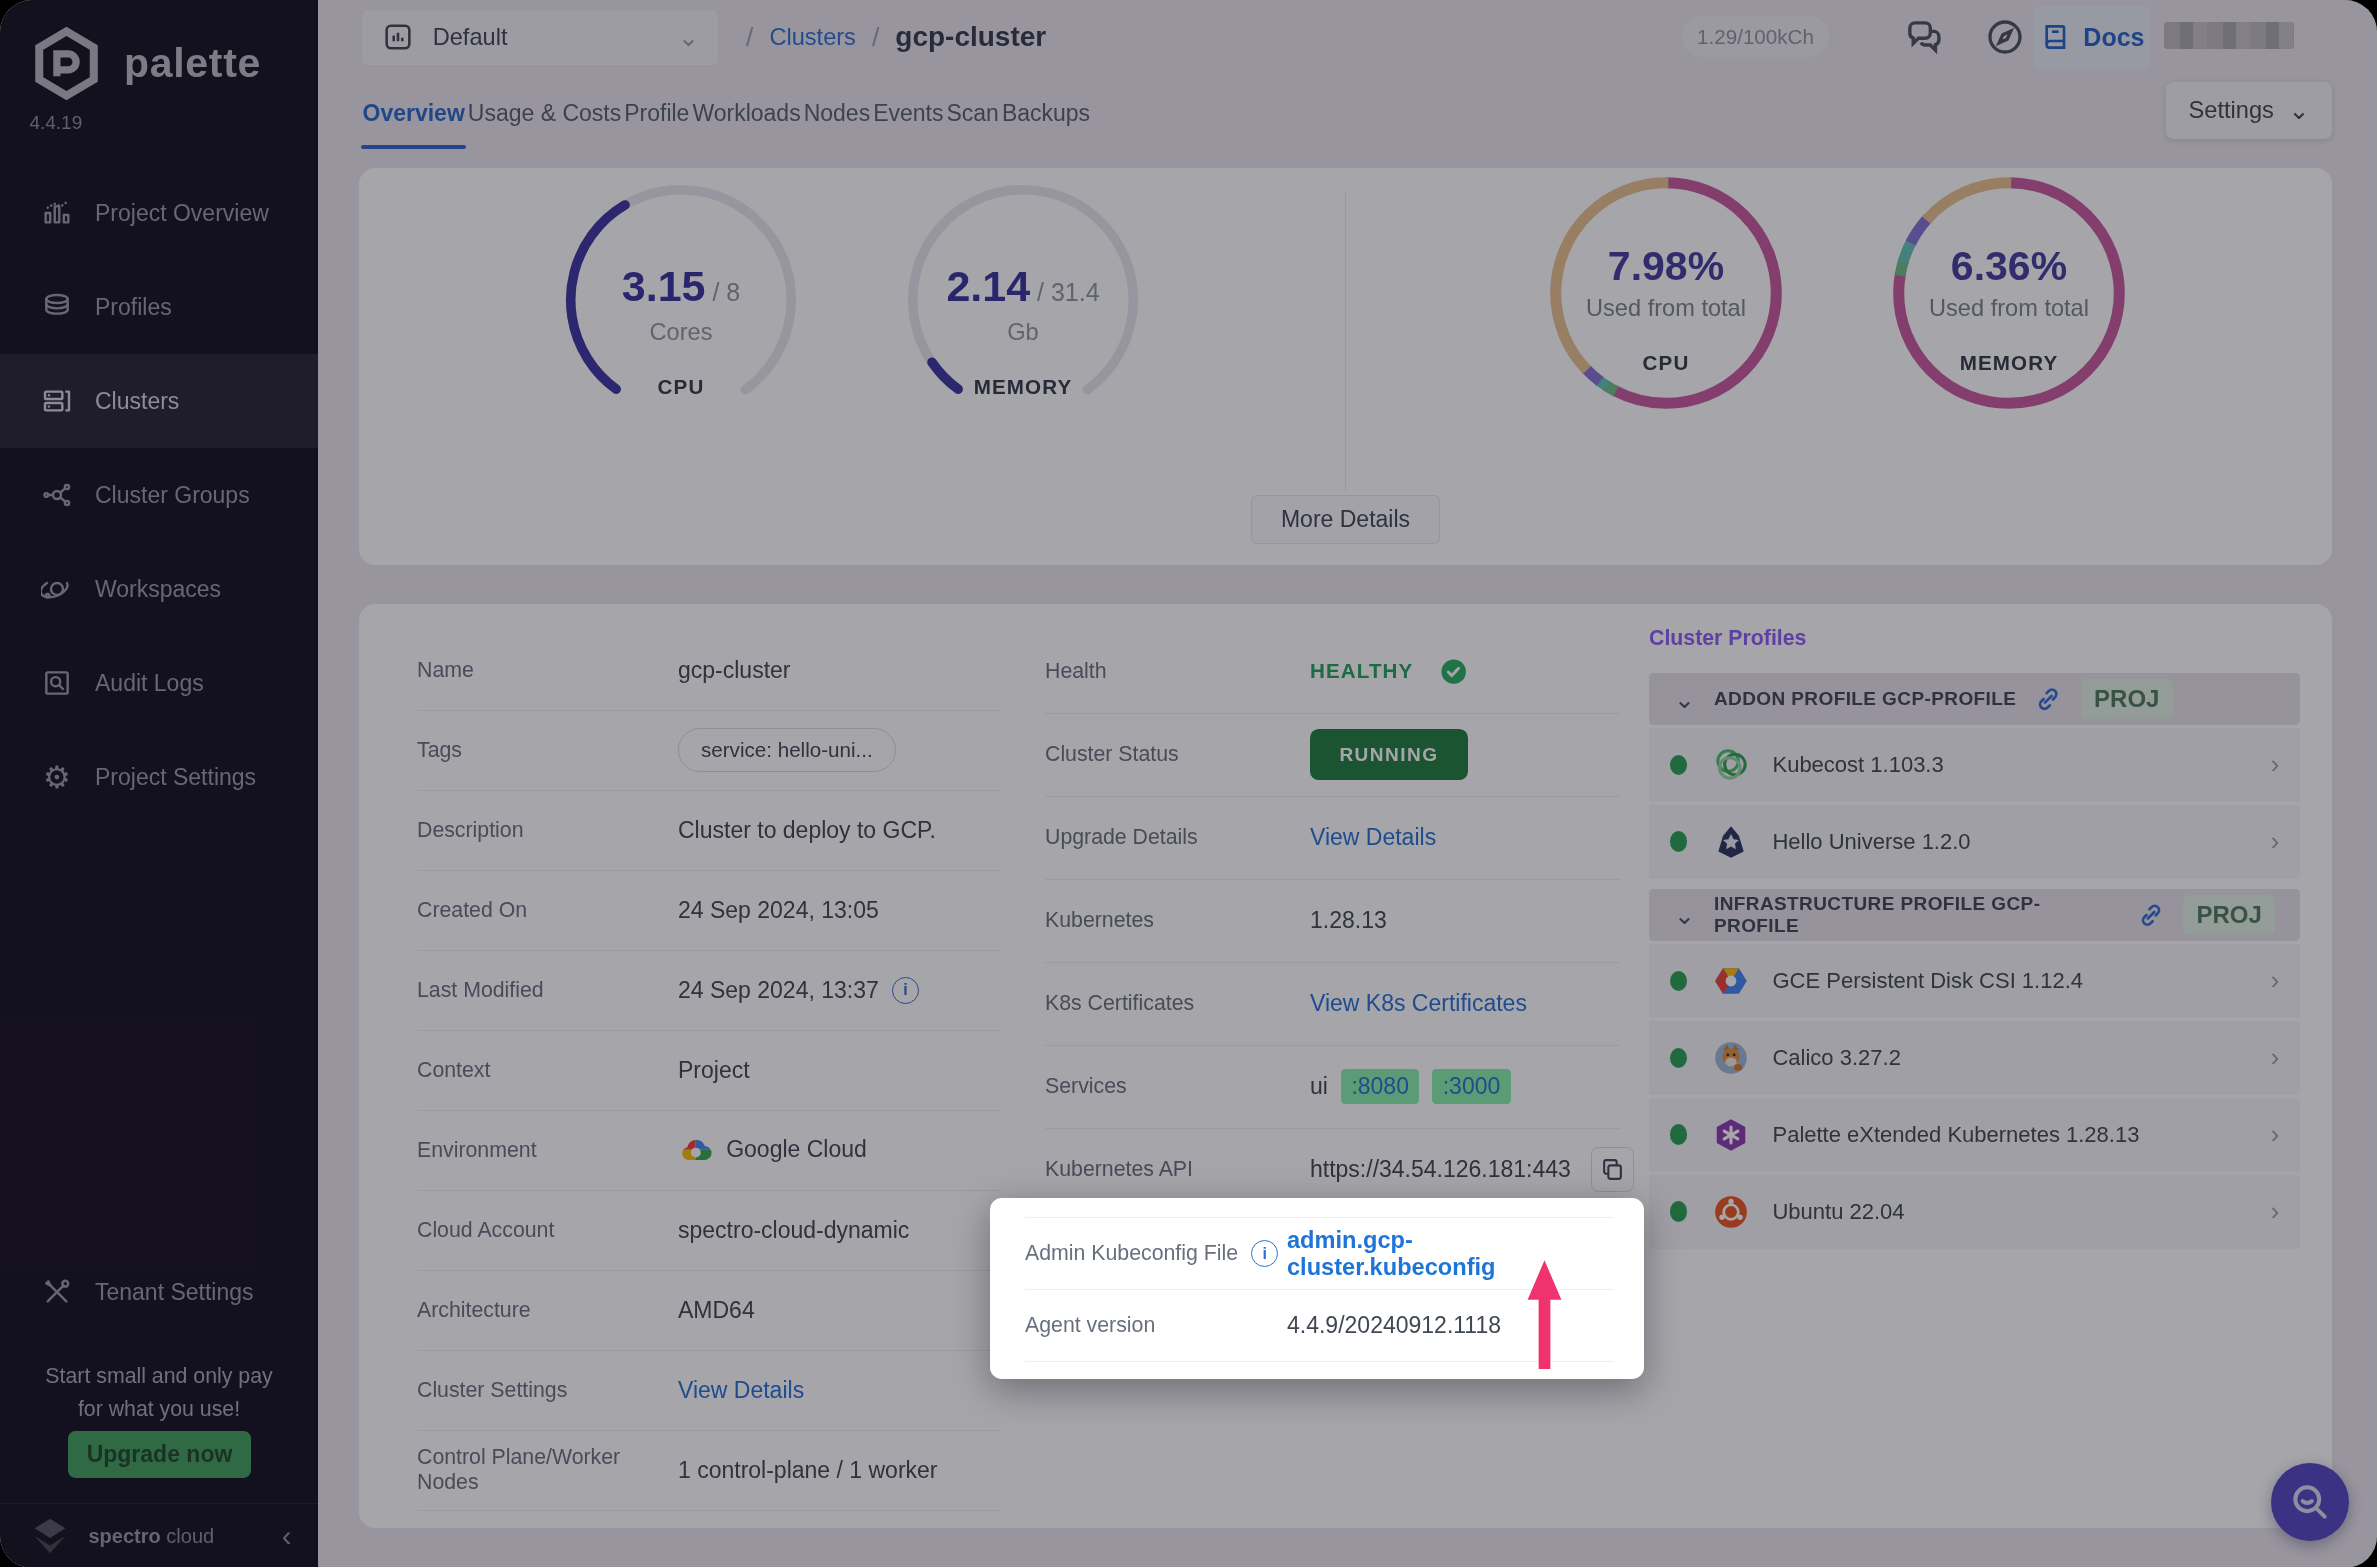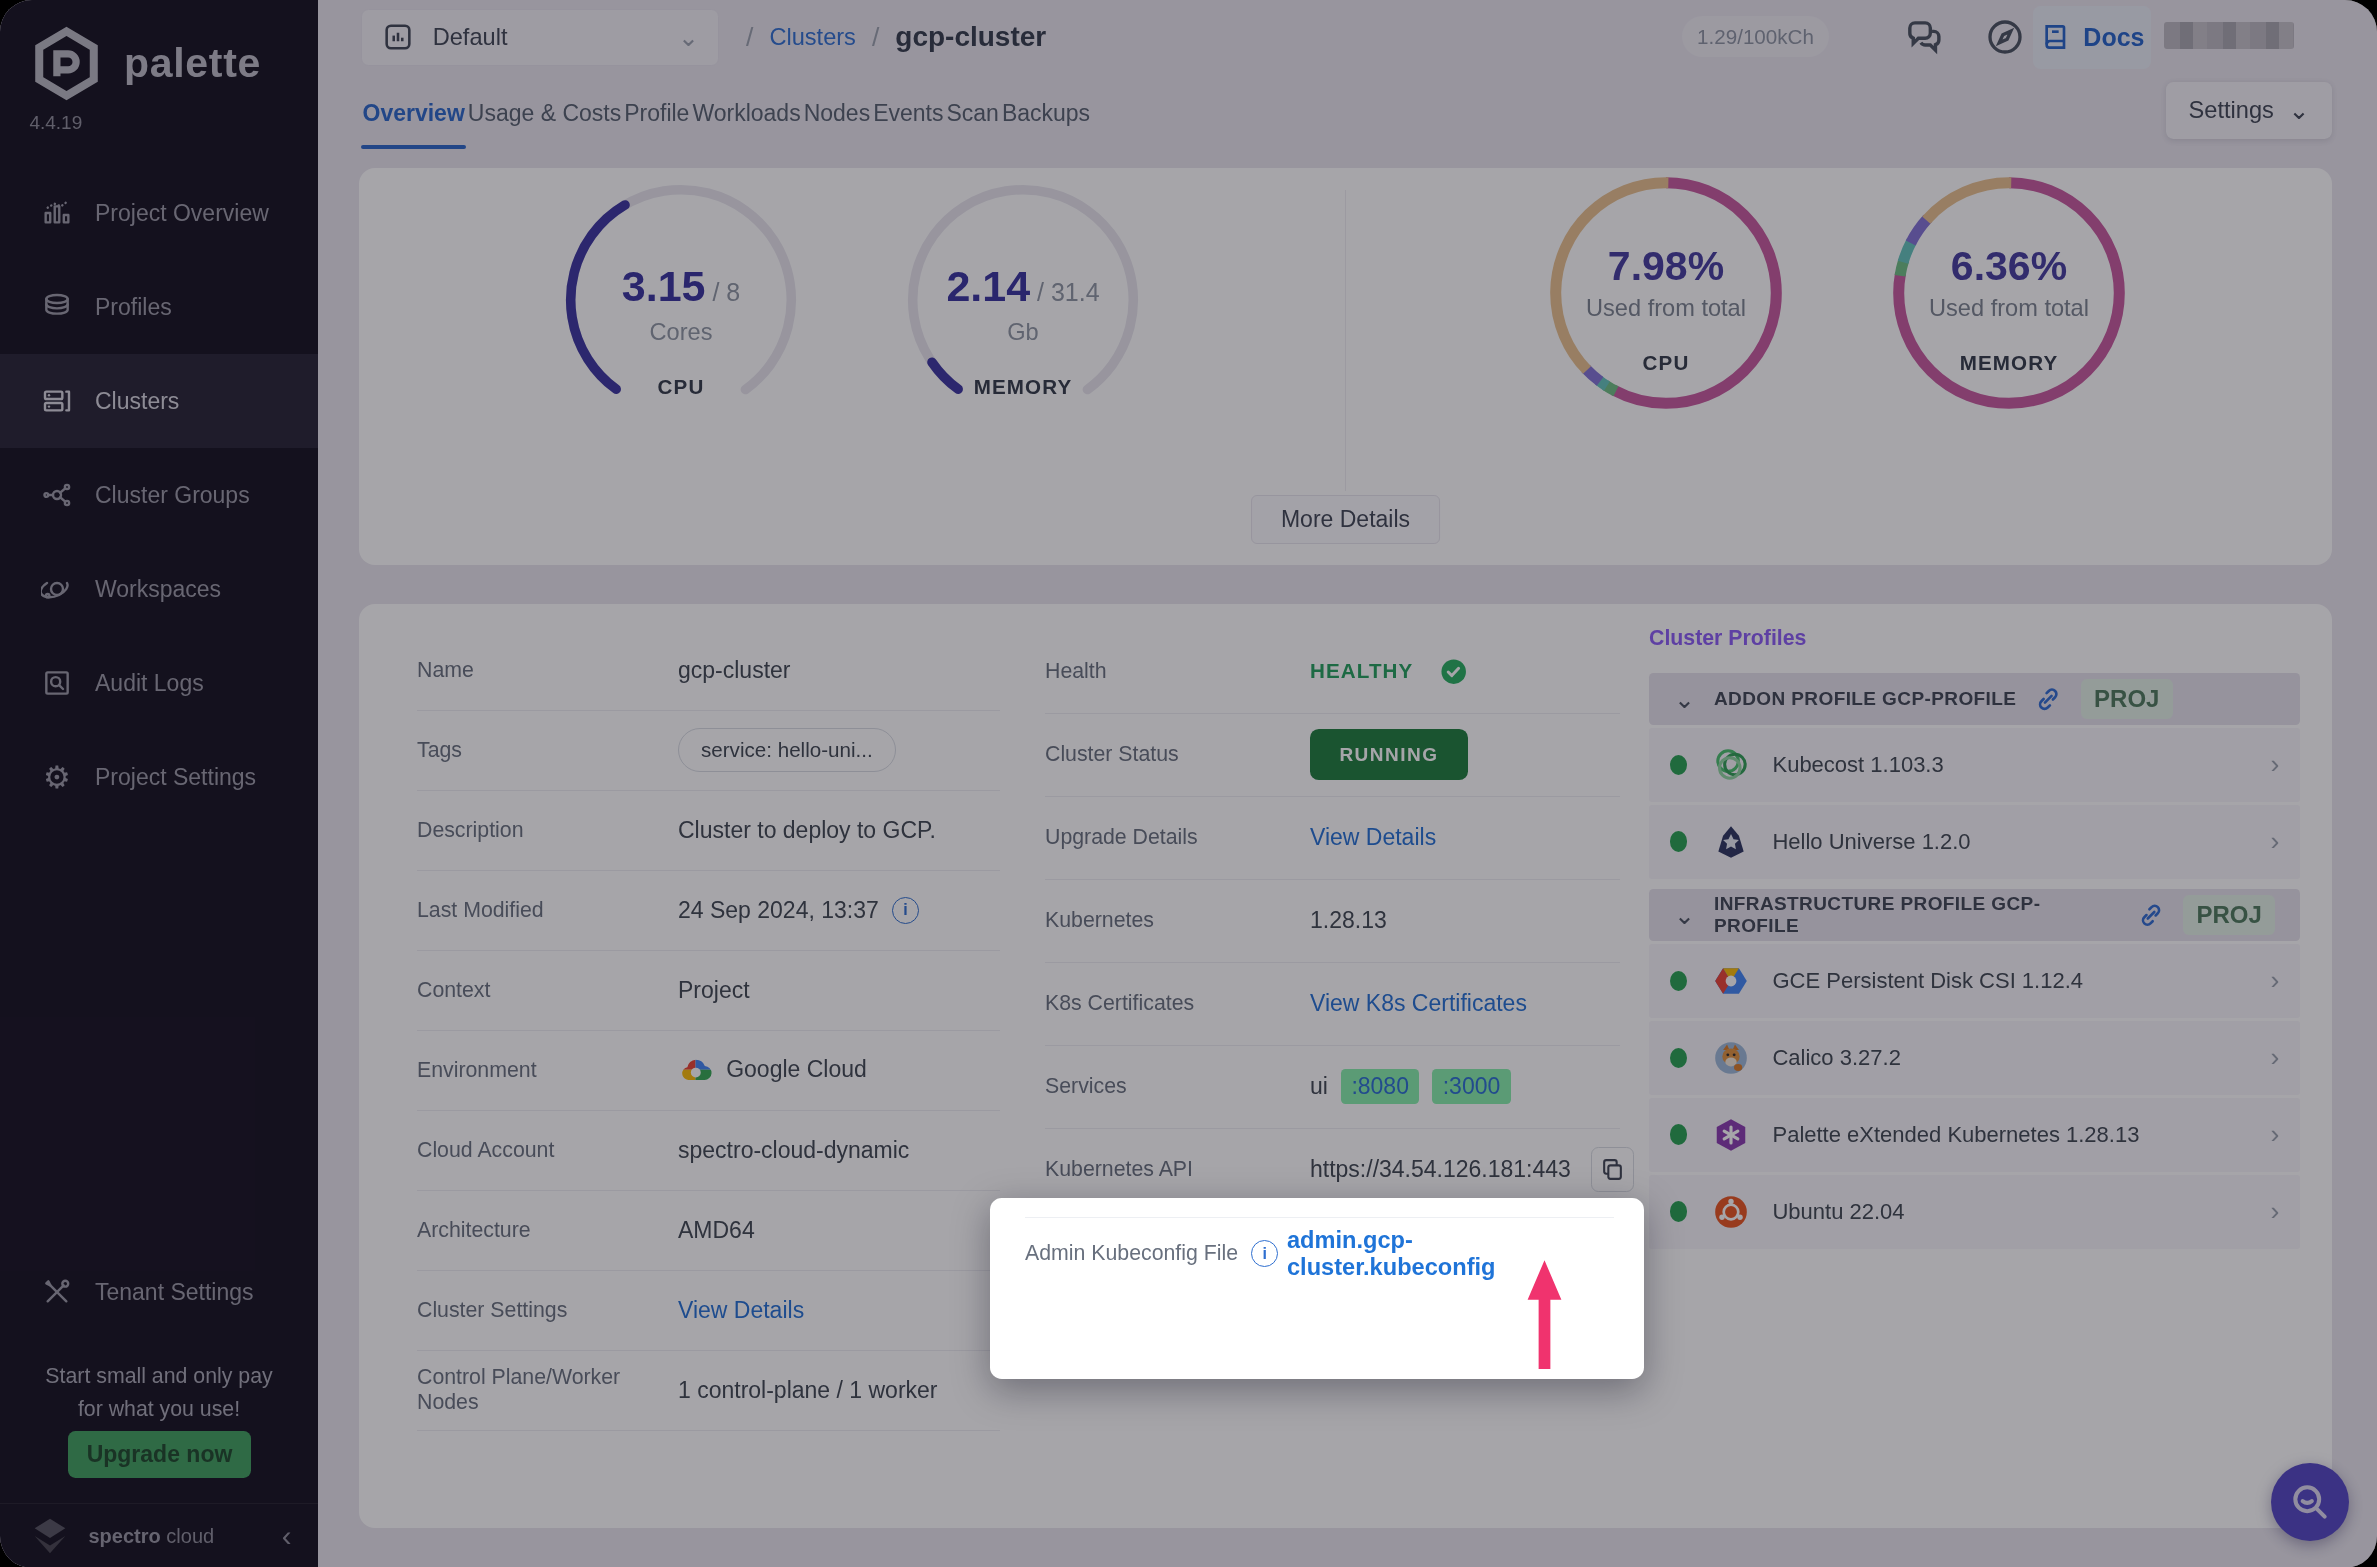--- a/index.html
+++ b/index.html
@@ -361,20 +361,24 @@
           <span class="dlabel">Tags</span>
           <span class="dvalue">
               <span class="tag-chip">service: hello-uni...</span>
             </span>
         </div>
         <div class="drow">
           <span class="dlabel">Description</span>
           <span class="dvalue">Cluster to deploy to GCP.</span>
         </div>
         <div class="drow">
+          <span class="dlabel">Created On</span>
+          <span class="dvalue">24 Sep 2024, 13:05</span>
+        </div>
+        <div class="drow">
           <span class="dlabel">Last Modified</span>
           <span class="dvalue">
               <span>24 Sep 2024, 13:37</span>
             <span class="info-icon">i</span>
             </span>
         </div>
         <div class="drow">
           <span class="dlabel">Context</span>
           <span class="dvalue">Project</span>
         </div>
@@ -594,20 +598,24 @@
   <div class="dim-overlay"></div>
 
   <div class="spotlight">
     <div class="sp-row sp-row1">
       <span class="sp-label">
           <span>Admin Kubeconfig File</span>
         <span class="info-icon">i</span>
         </span>
       <span class="sp-link">admin.gcp-cluster.kubeconfig</span>
     </div>
+    <div class="sp-row sp-row2">
+      <span class="sp-label">Agent version</span>
+      <span class="sp-value">4.4.9/20240912.1118</span>
+    </div>
   </div>
 
   <svg class="arrow" width="47" height="112" viewBox="0 0 64 152">
     <polygon points="32,0 9,54 24,54 24,148 40,148 40,54 55,54" fill="#f0336e"></polygon>
   </svg>
 
 </div>
 
 
 </body></html>

